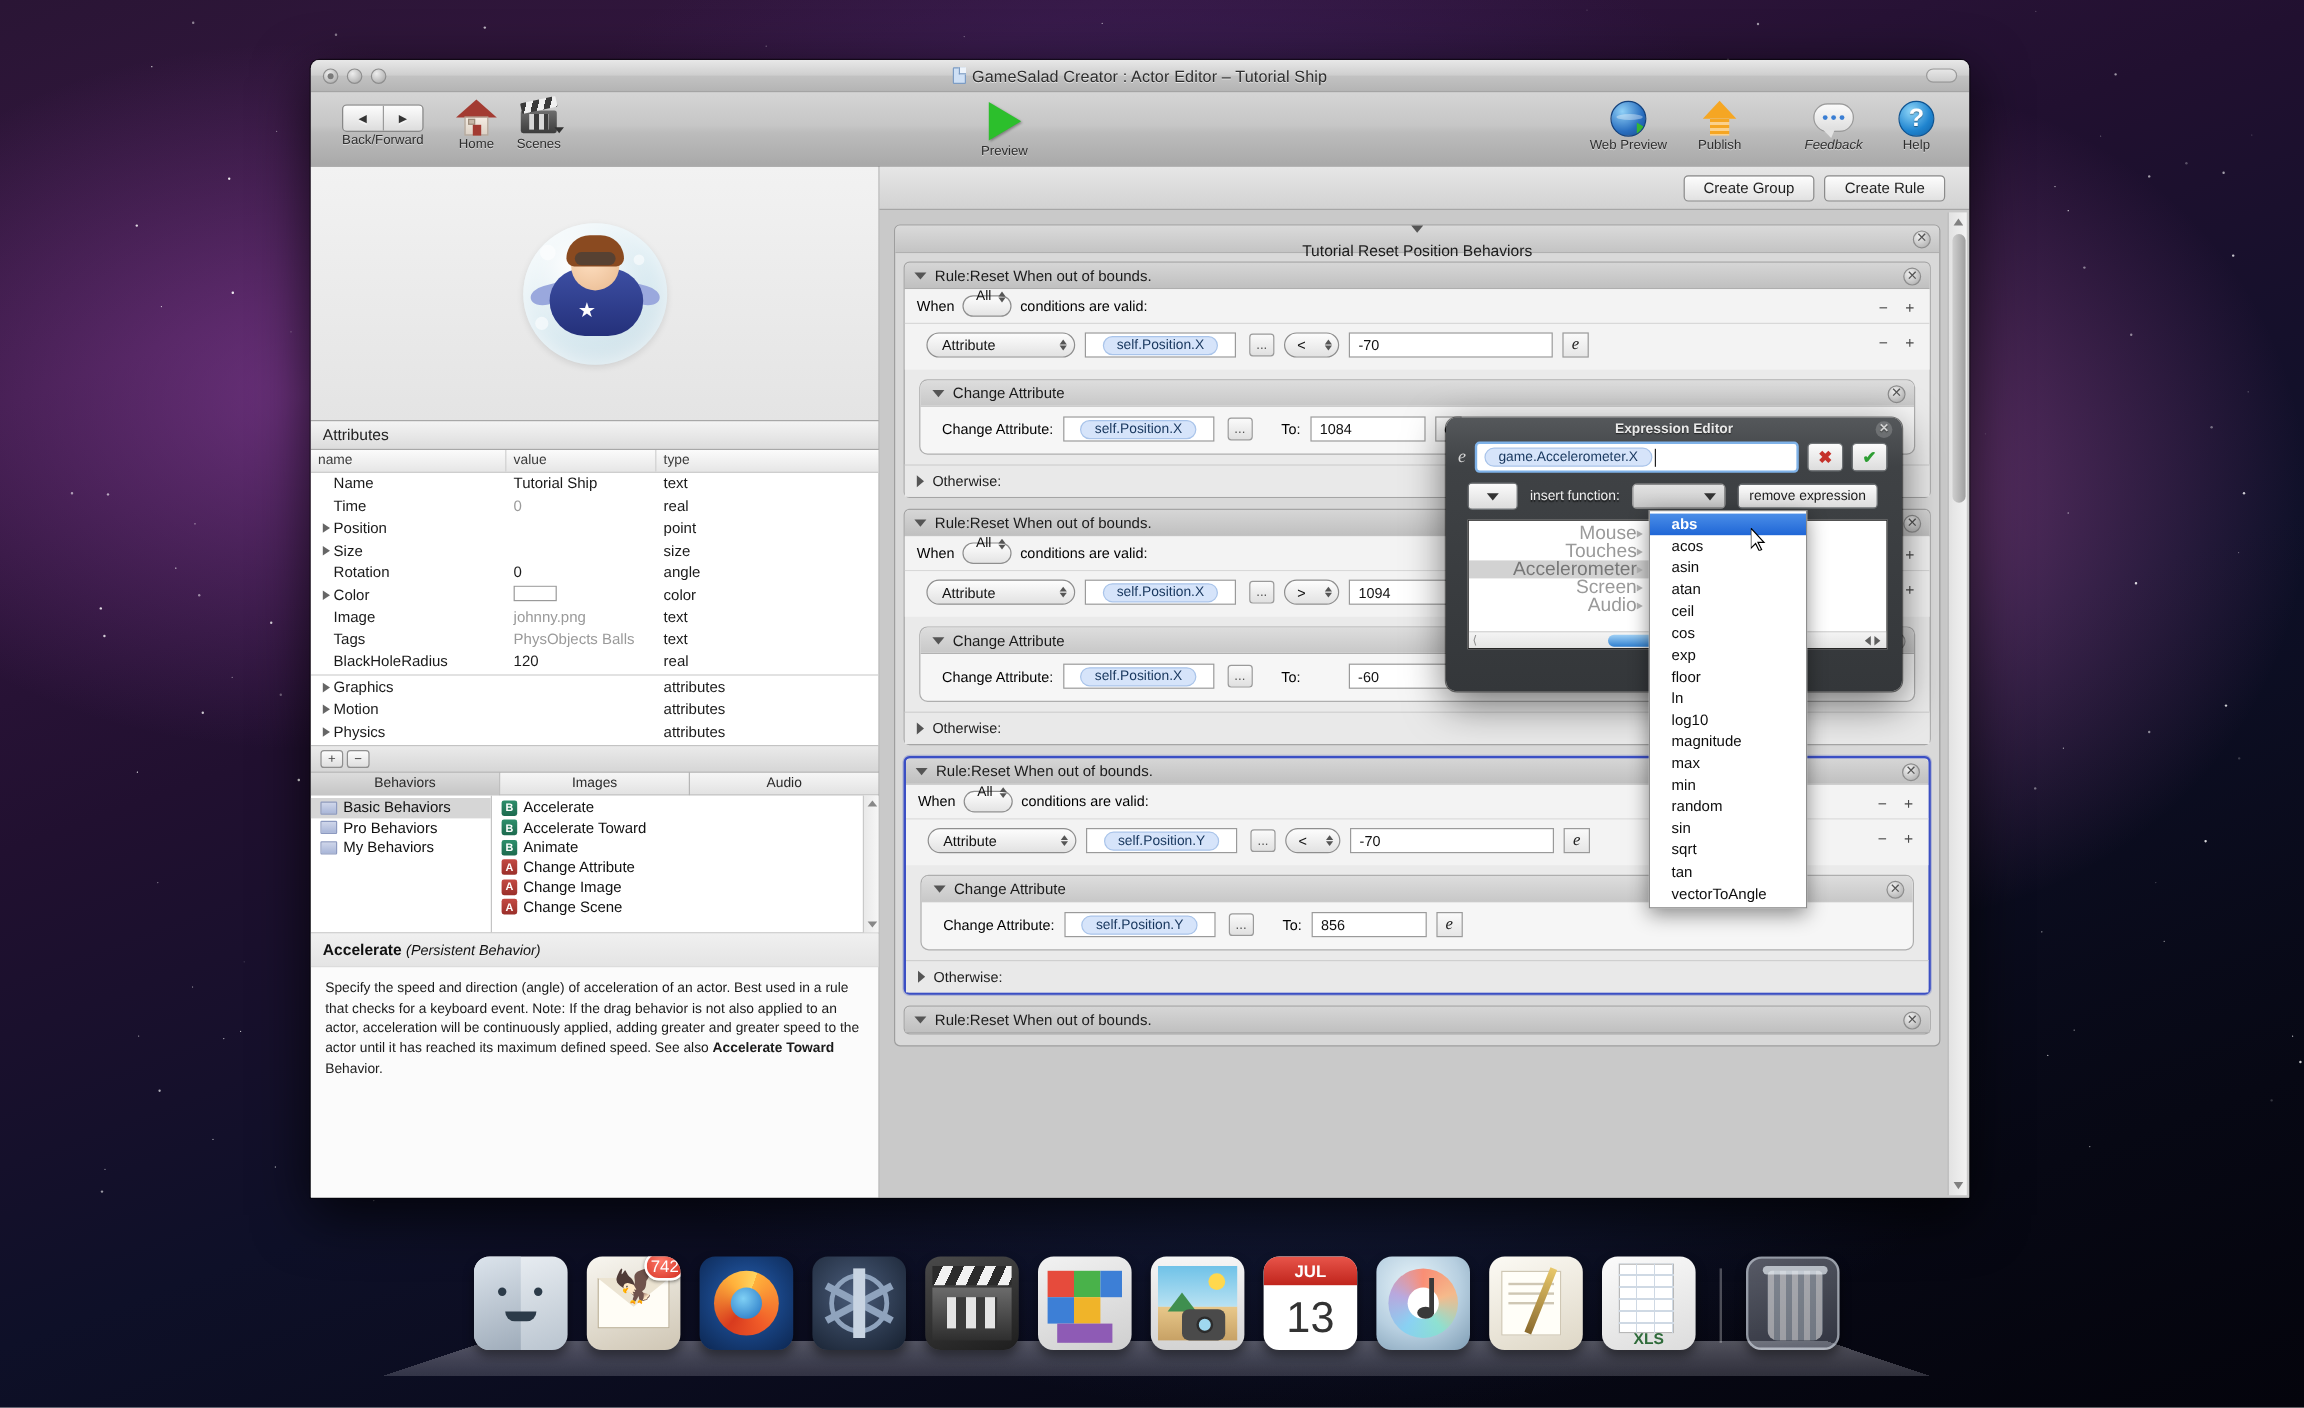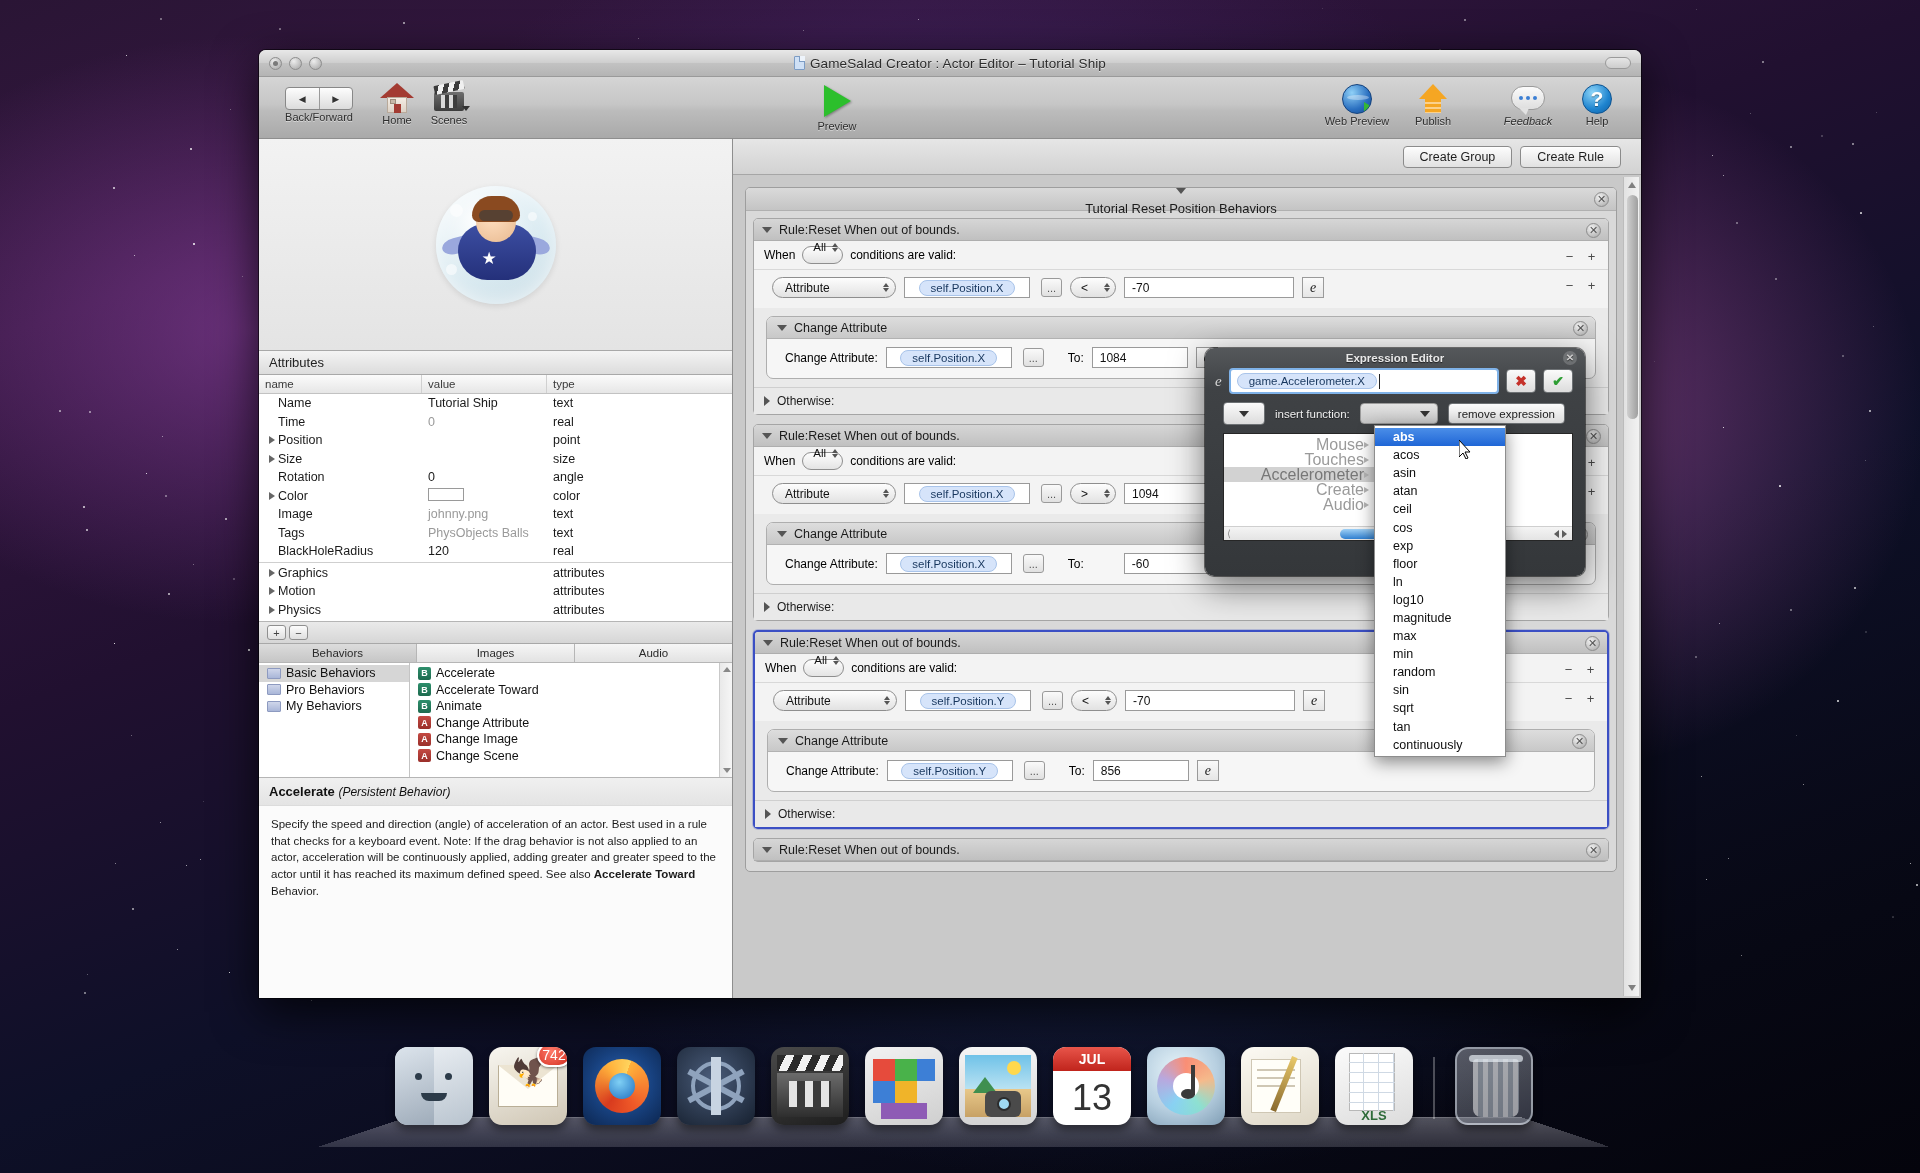--- a/index.html
+++ b/index.html
@@ -1126,21 +1126,21 @@
         </div>
         <div class="ee-citem">
           <span>Touches</span>
           <span class="ee-arrow"></span>
         </div>
         <div class="ee-citem sel">
           <span>Accelerometer</span>
           <span class="ee-arrow"></span>
         </div>
         <div class="ee-citem">
-          <span>Create</span>
+          <span>Screen</span>
           <span class="ee-arrow"></span>
         </div>
         <div class="ee-citem">
           <span>Audio</span>
           <span class="ee-arrow"></span>
         </div>
       </div>
     <div class="ee-col" style="border-right:none;"></div>
     <div class="ee-hscroll">
       <span class="ee-hl">⟨</span>
@@ -1199,21 +1199,21 @@
     <div class="fn-item">
       <span>sin</span>
     </div>
     <div class="fn-item">
       <span>sqrt</span>
     </div>
     <div class="fn-item">
       <span>tan</span>
     </div>
     <div class="fn-item">
-      <span>continuously</span>
+      <span>vectorToAngle</span>
     </div>
   </div>
 
 <svg id="cursor" viewBox="0 0 13 19">
   <polygon points="0,0 0,17 4,13 7,19 9,18 6,12 11,12" fill="#ffffff" stroke="#000000" stroke-width="1"></polygon>
 </svg>
 
 <div id="dock">
   <div class="dock-plate"></div>
   <div class="dock-items">

